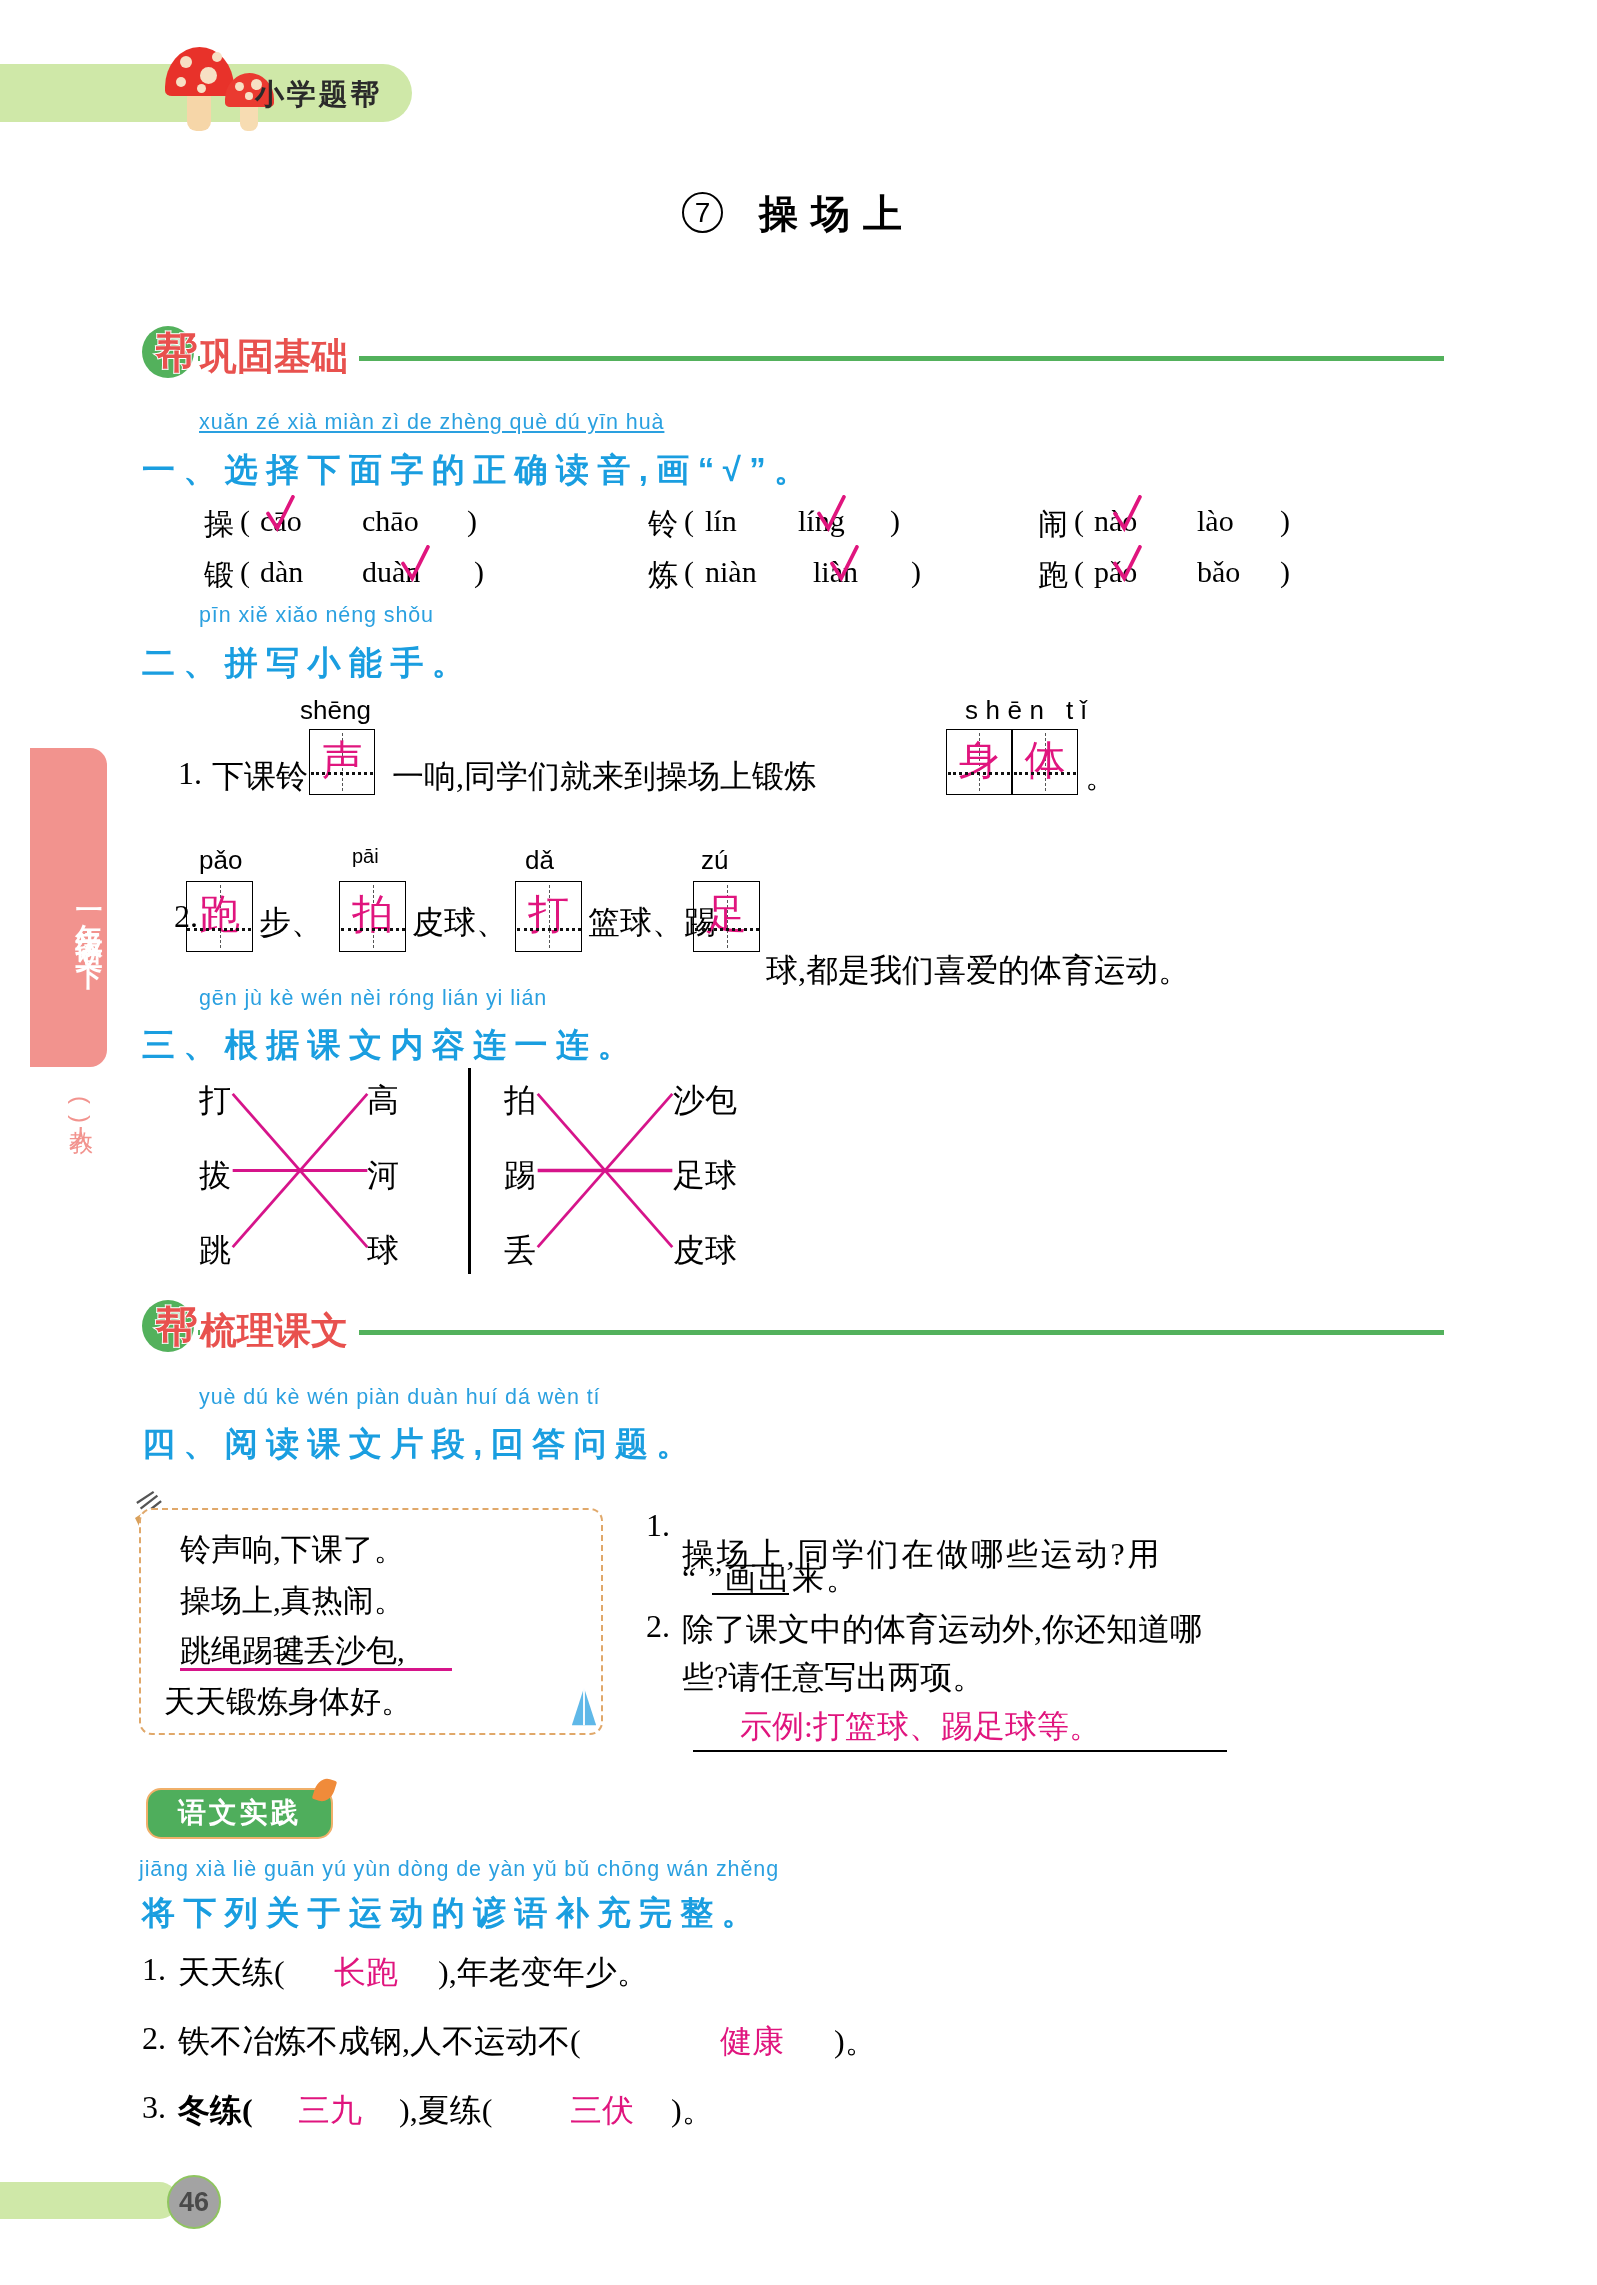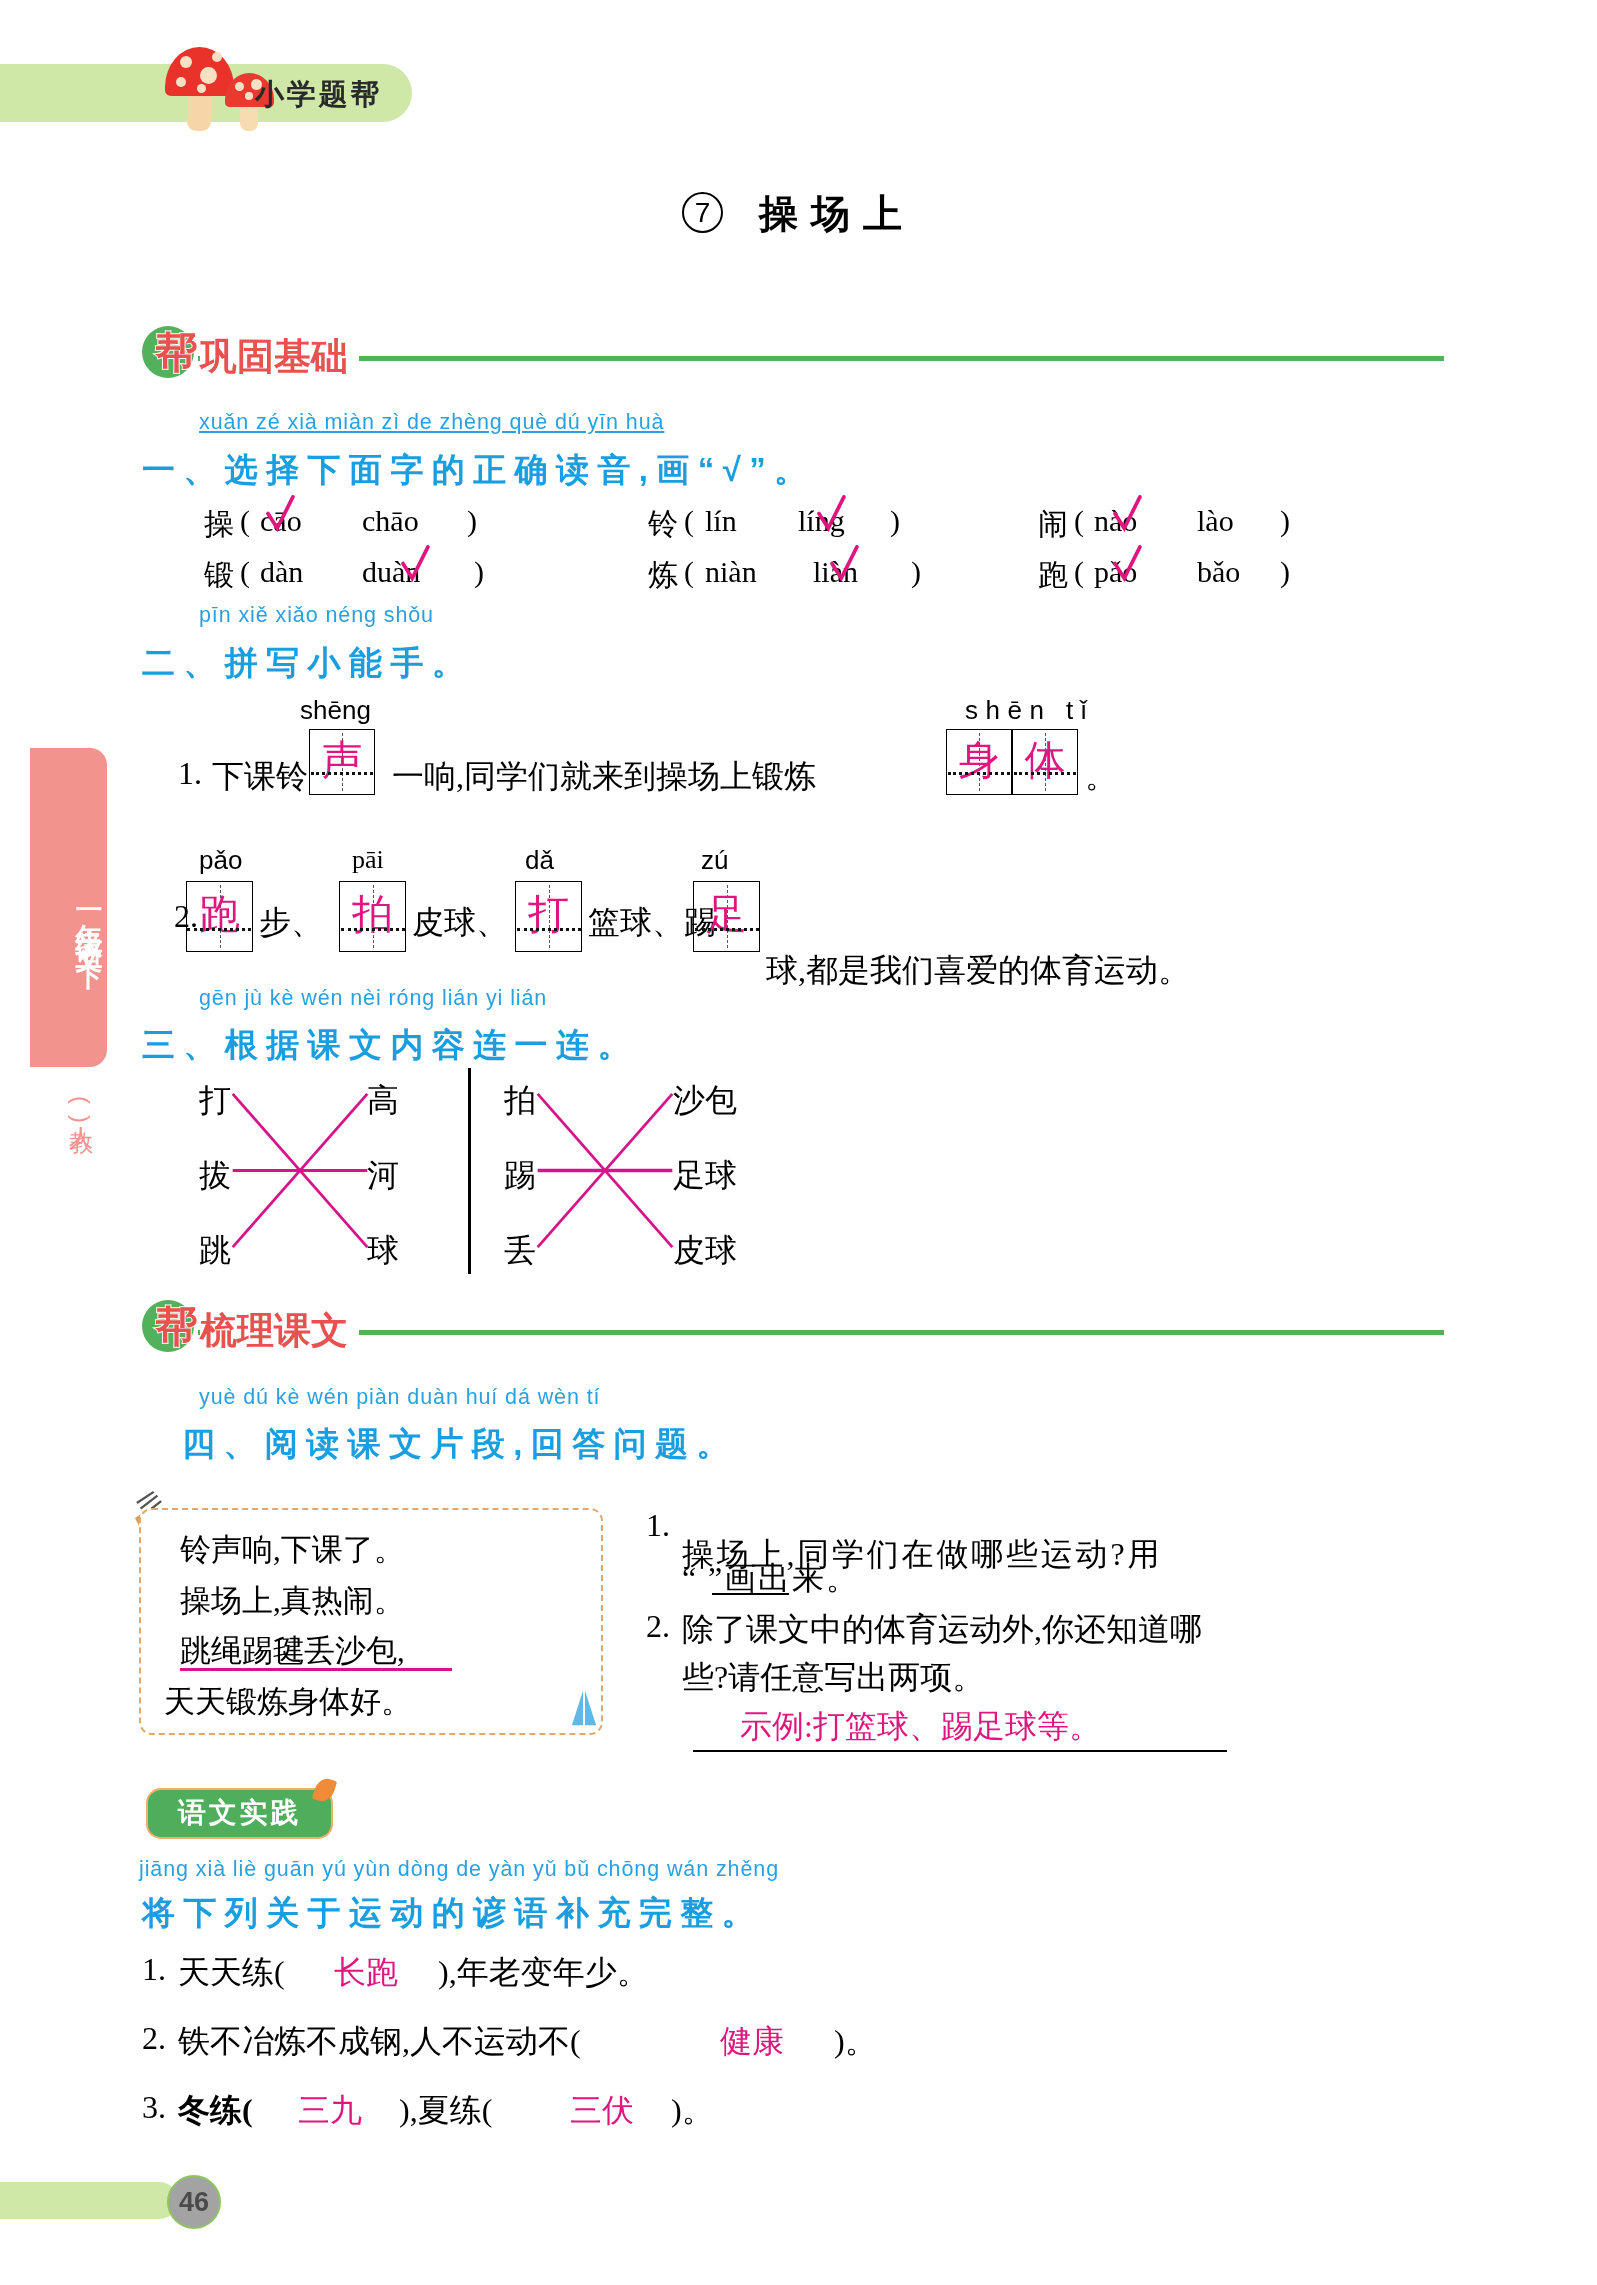--- a/index.html
+++ b/index.html
@@ -418,21 +418,21 @@
 <div class="bt bt-lg" style="left:392px; top:755px;">一响,同学们就来到操场上锻炼</div>
 <div class="grid-box" style="left:946px; top:729px; width:66px; height:66px;"></div>
 <div class="grid-char" style="left:946px; top:740px; width:66px;">身</div>
 <div class="dotline" style="left:948px; top:772px; width:62px;"></div>
 <div class="grid-box" style="left:1012px; top:729px; width:66px; height:66px;"></div>
 <div class="grid-char" style="left:1012px; top:740px; width:66px;">体</div>
 <div class="dotline" style="left:1014px; top:772px; width:62px;"></div>
 <div class="bt bt-lg" style="left:1085px; top:755px;">。</div>
 
 <div class="bt" style="left:199px; top:845px; font-size:26px; font-family:'Liberation Sans',sans-serif;">pǎo</div>
-<div class="bt" style="left:352px; top:845px; font-size:26px; font-family:Liberation Serif, serif;">pāi</div>
+<div class="bt" style="left:352px; top:845px; font-size:20px; font-family:Liberation Sans, sans-serif;">pāi</div>
 <div class="bt" style="left:525px; top:845px; font-size:26px; font-family:'Liberation Sans',sans-serif;">dǎ</div>
 <div class="bt" style="left:701px; top:845px; font-size:26px; font-family:'Liberation Sans',sans-serif;">zú</div>
 
 <div class="bt bt-lg" style="left:174px; top:898px;">2.</div>
 <div class="grid-box" style="left:186px; top:881px; width:67px; height:71px;"></div>
 <div class="grid-char" style="left:186px; top:894px; width:67px;">跑</div>
 <div class="dotline" style="left:187px; top:928px; width:64px;"></div>
 <div class="bt bt-lg" style="left:259px; top:901px;">步、</div>
 <div class="grid-box" style="left:339px; top:881px; width:67px; height:71px;"></div>
 <div class="grid-char" style="left:339px; top:894px; width:67px;">拍</div>
@@ -477,21 +477,21 @@
 </svg>
 
 <div class="sec-header" style="left:142px; top:1300px; width:1302px;">
   <div class="sec-rule" style="left:56px; width:1246px;"></div>
   <div class="sec-circle"></div>
   <div class="sec-bang">帮</div>
   <div class="sec-label" style="background:#fff; padding-right:11.2px;">梳理课文</div>
 </div>
 
 <div class="pinyin" style="left:199px; top:1385px;">yuè dú  kè wén piàn duàn   huí dá wèn tí</div>
-<div class="q-head q-head-sp" style="left:142px; top:1422px;margin-left:40px;">四、阅读课文片段,回答问题。</div>
+<div class="q-head q-head-sp" style="left:142px; top:1422px;">四、阅读课文片段,回答问题。</div>
 
 <svg class="brush-icon" style="left:133px; top:1490px;" viewBox="0 0 34 60">
   <path d="M4 14 L22 2 M8 20 L26 6 M12 26 L30 12" stroke="#555" stroke-width="2.5" fill="none"></path>
   <path d="M2 30 L14 22 L20 32 L8 42 Z" fill="#d9a05a"></path>
 </svg>
 <div class="passage-box" style="left:139px; top:1508px; width:464px; height:227px;"></div>
 <div class="passage-line" style="left:180px; top:1529px;">铃声响,下课了。</div>
 <div class="passage-line" style="left:180px; top:1580px;">操场上,真热闹。</div>
 <div class="passage-line" style="left:180px; top:1630px;">跳绳踢毽丢沙包,</div>
 <div class="pink-underline" style="left:180px; top:1668px; width:272px;"></div>

